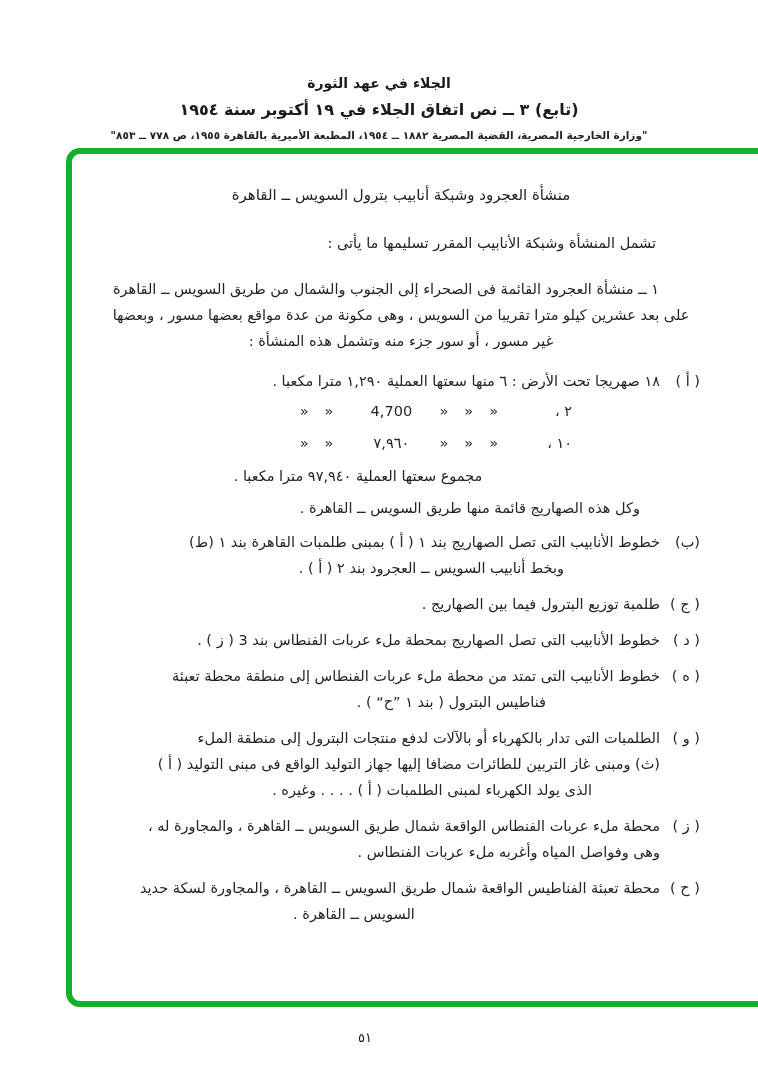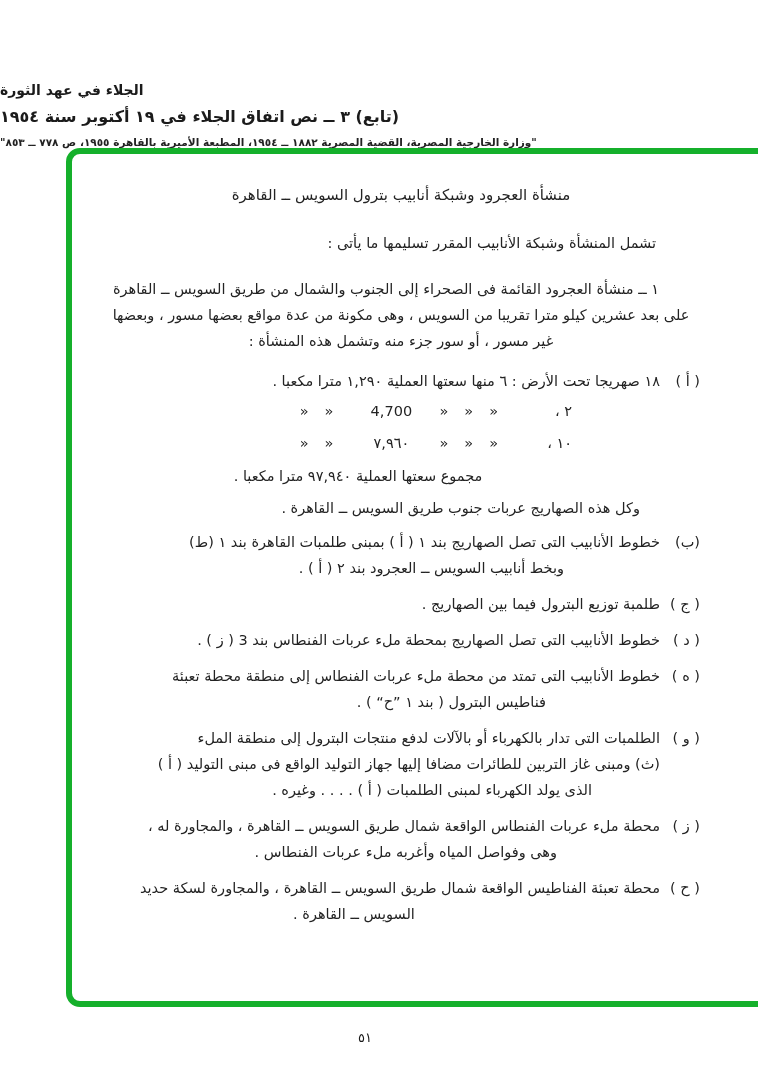--- a/index.html
+++ b/index.html
@@ -1,21 +1,21 @@
 <!DOCTYPE html>
 <html lang="ar"><head>
 <meta charset="utf-8">
 <style>
   html,body{margin:0;padding:0;background:#ffffff;}
   .page{
     position:relative;width:758px;height:1078px;background:#ffffff;
     font-family:"DejaVu Sans",sans-serif;color:#1b1b1b;overflow:hidden;
   }
   
-  .header{direction:rtl;text-align:left;padding-top:57px;margin-top:24px;}
+  .header{direction:rtl;text-align:center;padding-top:74px;}
   .header .title{font-size:14px;font-weight:bold;line-height:18px;}
   .header .subtitle{font-size:16px;font-weight:bold;line-height:22px;margin-top:7px;}
   .header .source{font-size:10.5px;font-weight:bold;line-height:14px;margin-top:7px;color:#222;}
   
   .frame{
     position:absolute;left:66px;top:148px;width:716px;height:859px;
     box-sizing:border-box;border:6px solid #15b02b;border-radius:14px;background:#fff;
   }
   .content{
     direction:rtl;text-align:right;
@@ -37,21 +37,21 @@
   .tr-d1{margin-right:34px;}
   .tr-d{margin-right:16px;}
   .tr-val{margin-right:20px;width:56px;text-align:center;}
   .tr-d4{margin-right:30px;}
   .total-line{margin-top:5px;margin-right:86px;text-align:center;}
   .note-line{margin-top:6px;margin-right:60px;}
   
   .cont-b{margin-right:96px;}
   .cont-e{margin-right:114px;}
   .cont-f{margin-right:68px;}
-  .cont-g{margin-right:103px;}
+  .cont-g{}
   .cont-h{margin-right:54px;text-align:center;}
   .gap-c{margin-top:10px;}
   
   .page-number{
     position:absolute;left:0;right:0;top:1030px;text-align:center;
     font-size:13px;letter-spacing:2px;transform:translateX(-14px);direction:rtl;
   }
 </style>
 </head>
 <body>
@@ -97,21 +97,21 @@
         <span class="tr-d1">«</span>
         <span class="tr-d">«</span>
         <span class="tr-d">«</span>
         <span class="tr-val">٧,٩٦٠</span>
         <span class="tr-d4">«</span>
         <span class="tr-d">«</span>
       </div>
 
       <div class="total-line line">مجموع سعتها العملية ٩٧,٩٤٠ مترا مكعبا .</div>
 
-      <div class="note-line line">وكل هذه الصهاريج عربات جنوب طريق السويس ــ القاهرة .</div>
+      <div class="note-line line">وكل هذه الصهاريج قائمة منها طريق السويس ــ القاهرة .</div>
 
       <div class="item">
         <span class="marker">(ب)</span>
         <div class="line">خطوط الأنابيب التى تصل الصهاريج بند ١ ( أ ) بمبنى طلمبات القاهرة بند ١ (ط)</div>
         <div class="line cont-b">وبخط أنابيب السويس ــ العجرود بند ٢ ( أ ) .</div>
       </div>
 
       <div class="item gap-c">
         <span class="marker">( ج )</span>
         <div class="line">طلمبة توزيع البترول فيما بين الصهاريج .</div>

